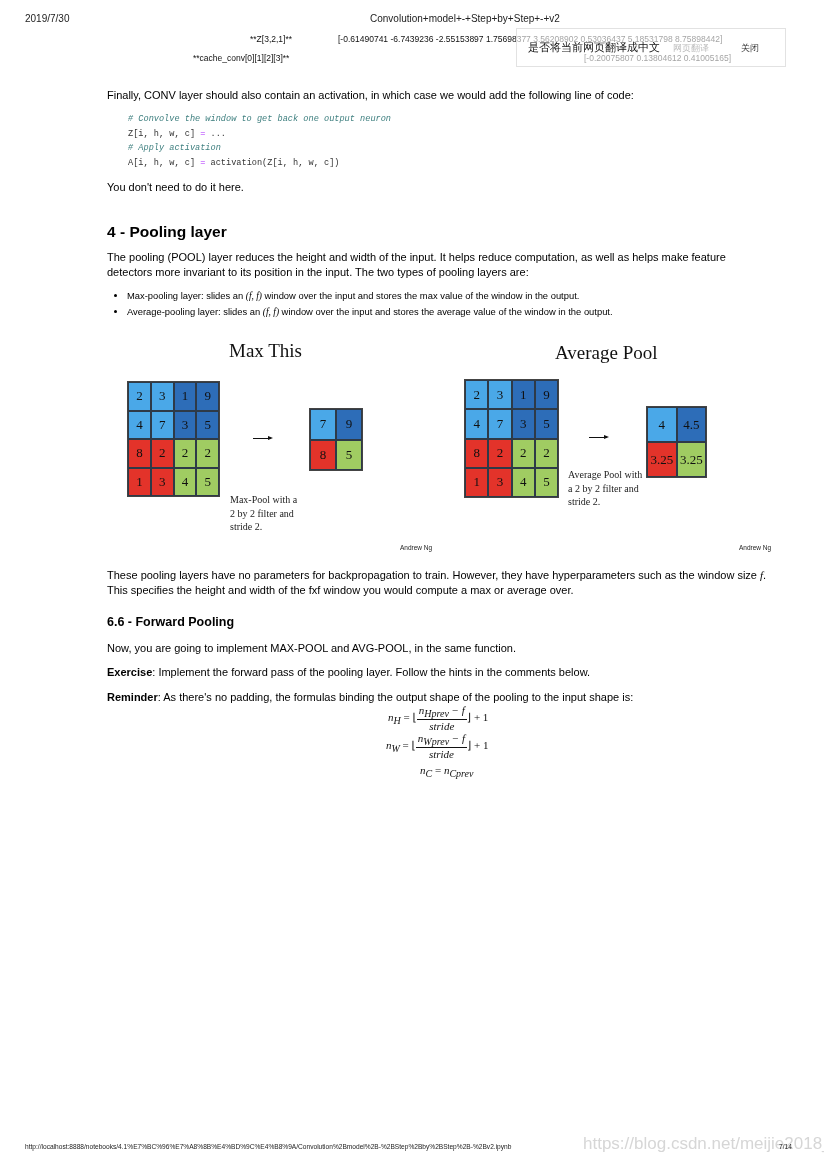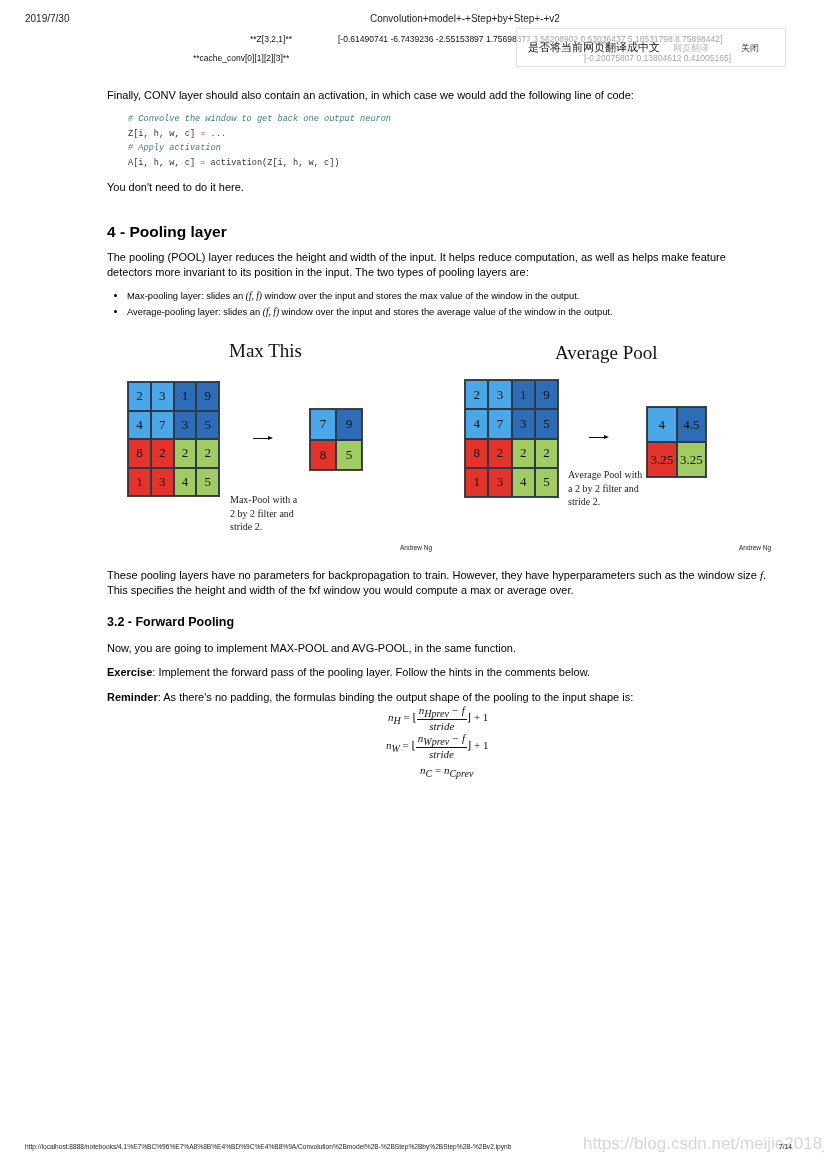--- a/index.html
+++ b/index.html
@@ -156,21 +156,21 @@
   <div class="fig-cap" style="left:568px;top:468px;">
     <div>Average Pool with</div>
     <div>a 2 by 2 filter and</div>
     <div>stride 2.</div>
   </div>
   <div class="credit" style="left:739px;top:544px;">Andrew Ng</div>
 </div>
 
 <p class="txt" style="top:568px;"><span>These pooling layers have no parameters for backpropagation to train. However, they have hyperparameters such as the window size </span><span class="mathi">f</span><span>. This specifies the height and width of the fxf window you would compute a max or average over.</span></p>
 
-<h3 class="sub" style="top:615px;">3.2 - Forward Pooling</h3>
+<h3 class="sub" style="top:615px;">6.6 - Forward Pooling</h3>
 <p class="txt" style="top:641px;">Now, you are going to implement MAX-POOL and AVG-POOL, in the same function.</p>
 <p class="txt" style="top:665px;"><b>Exercise</b><span>: Implement the forward pass of the pooling layer. Follow the hints in the comments below.</span></p>
 <p class="txt" style="top:690px;"><b>Reminder</b><span>: As there's no padding, the formulas binding the output shape of the pooling to the input shape is:</span></p>
 
 <div class="formula" style="left:388px;top:704px;">
   <span>n</span><sub>H</sub> <span class="up">= ⌊</span><span class="frac"><span class="num"><span>n</span><sub>Hprev</sub><span> − f</span></span><span class="den">stride</span></span><span class="up">⌋</span><span class="up"> + 1</span>
 </div>
 <div class="formula" style="left:386px;top:732px;">
   <span>n</span><sub>W</sub> <span class="up">= ⌊</span><span class="frac"><span class="num"><span>n</span><sub>Wprev</sub><span> − f</span></span><span class="den">stride</span></span><span class="up">⌋</span><span class="up"> + 1</span>
 </div>

